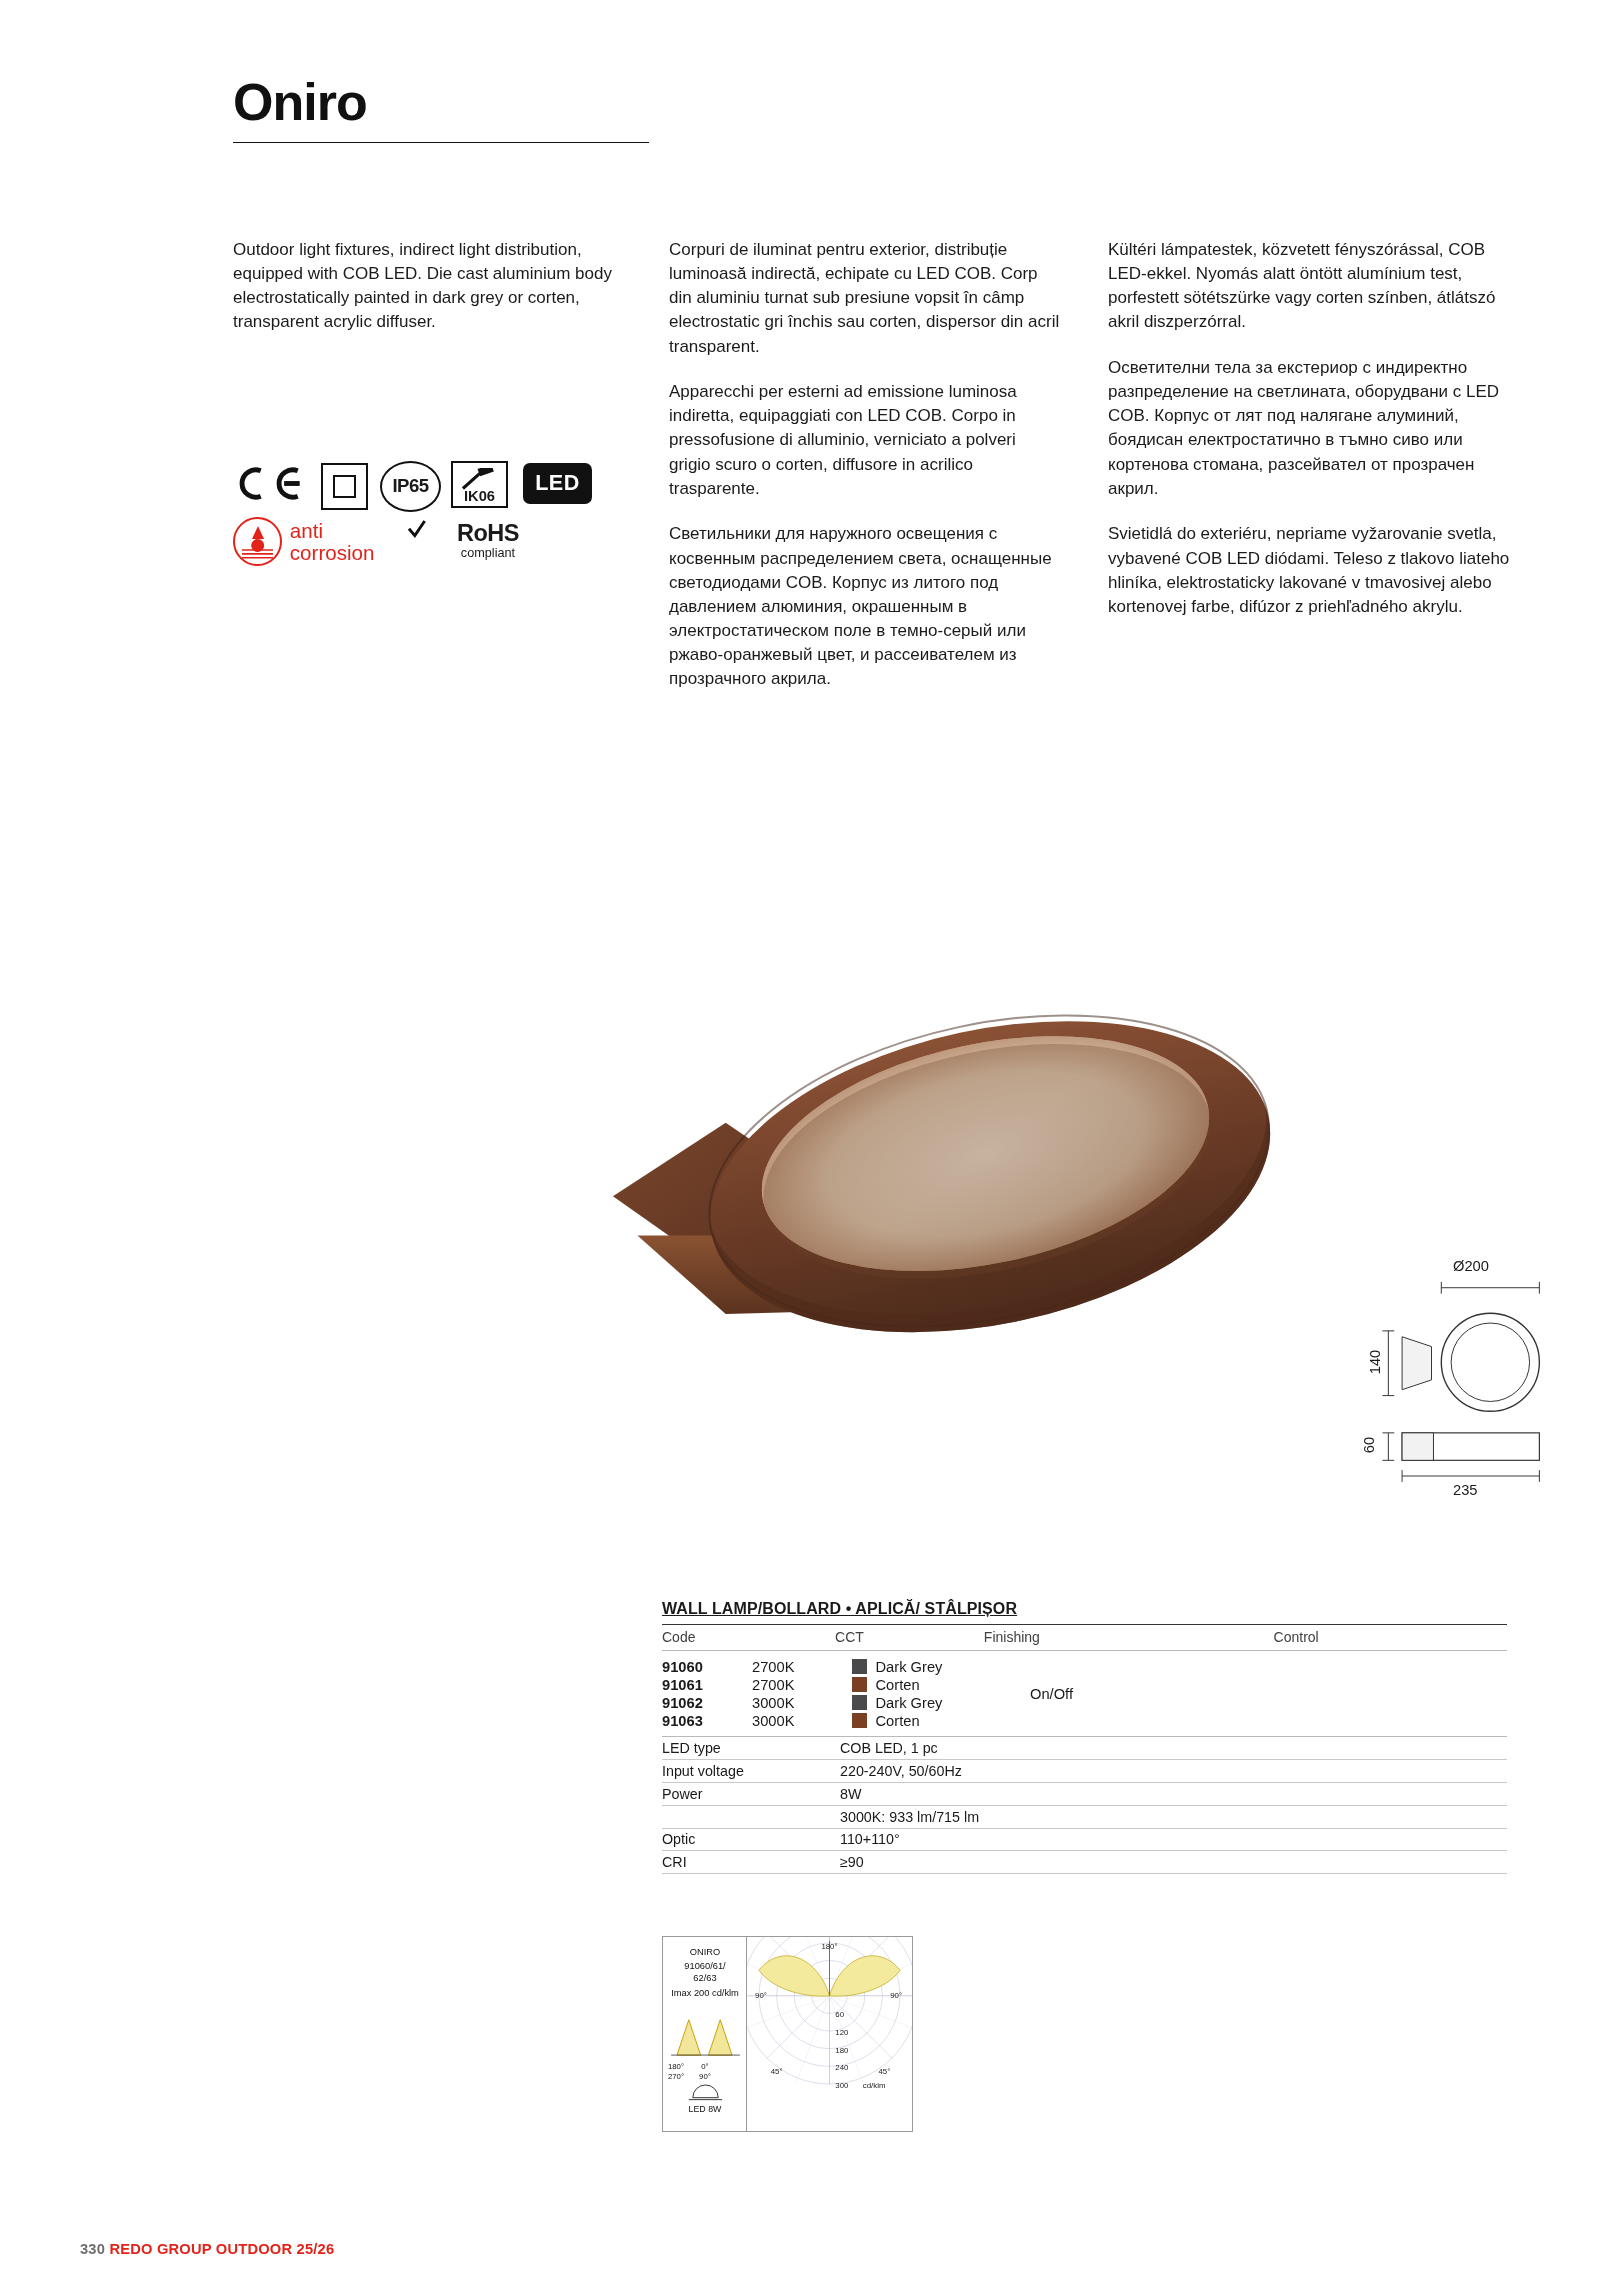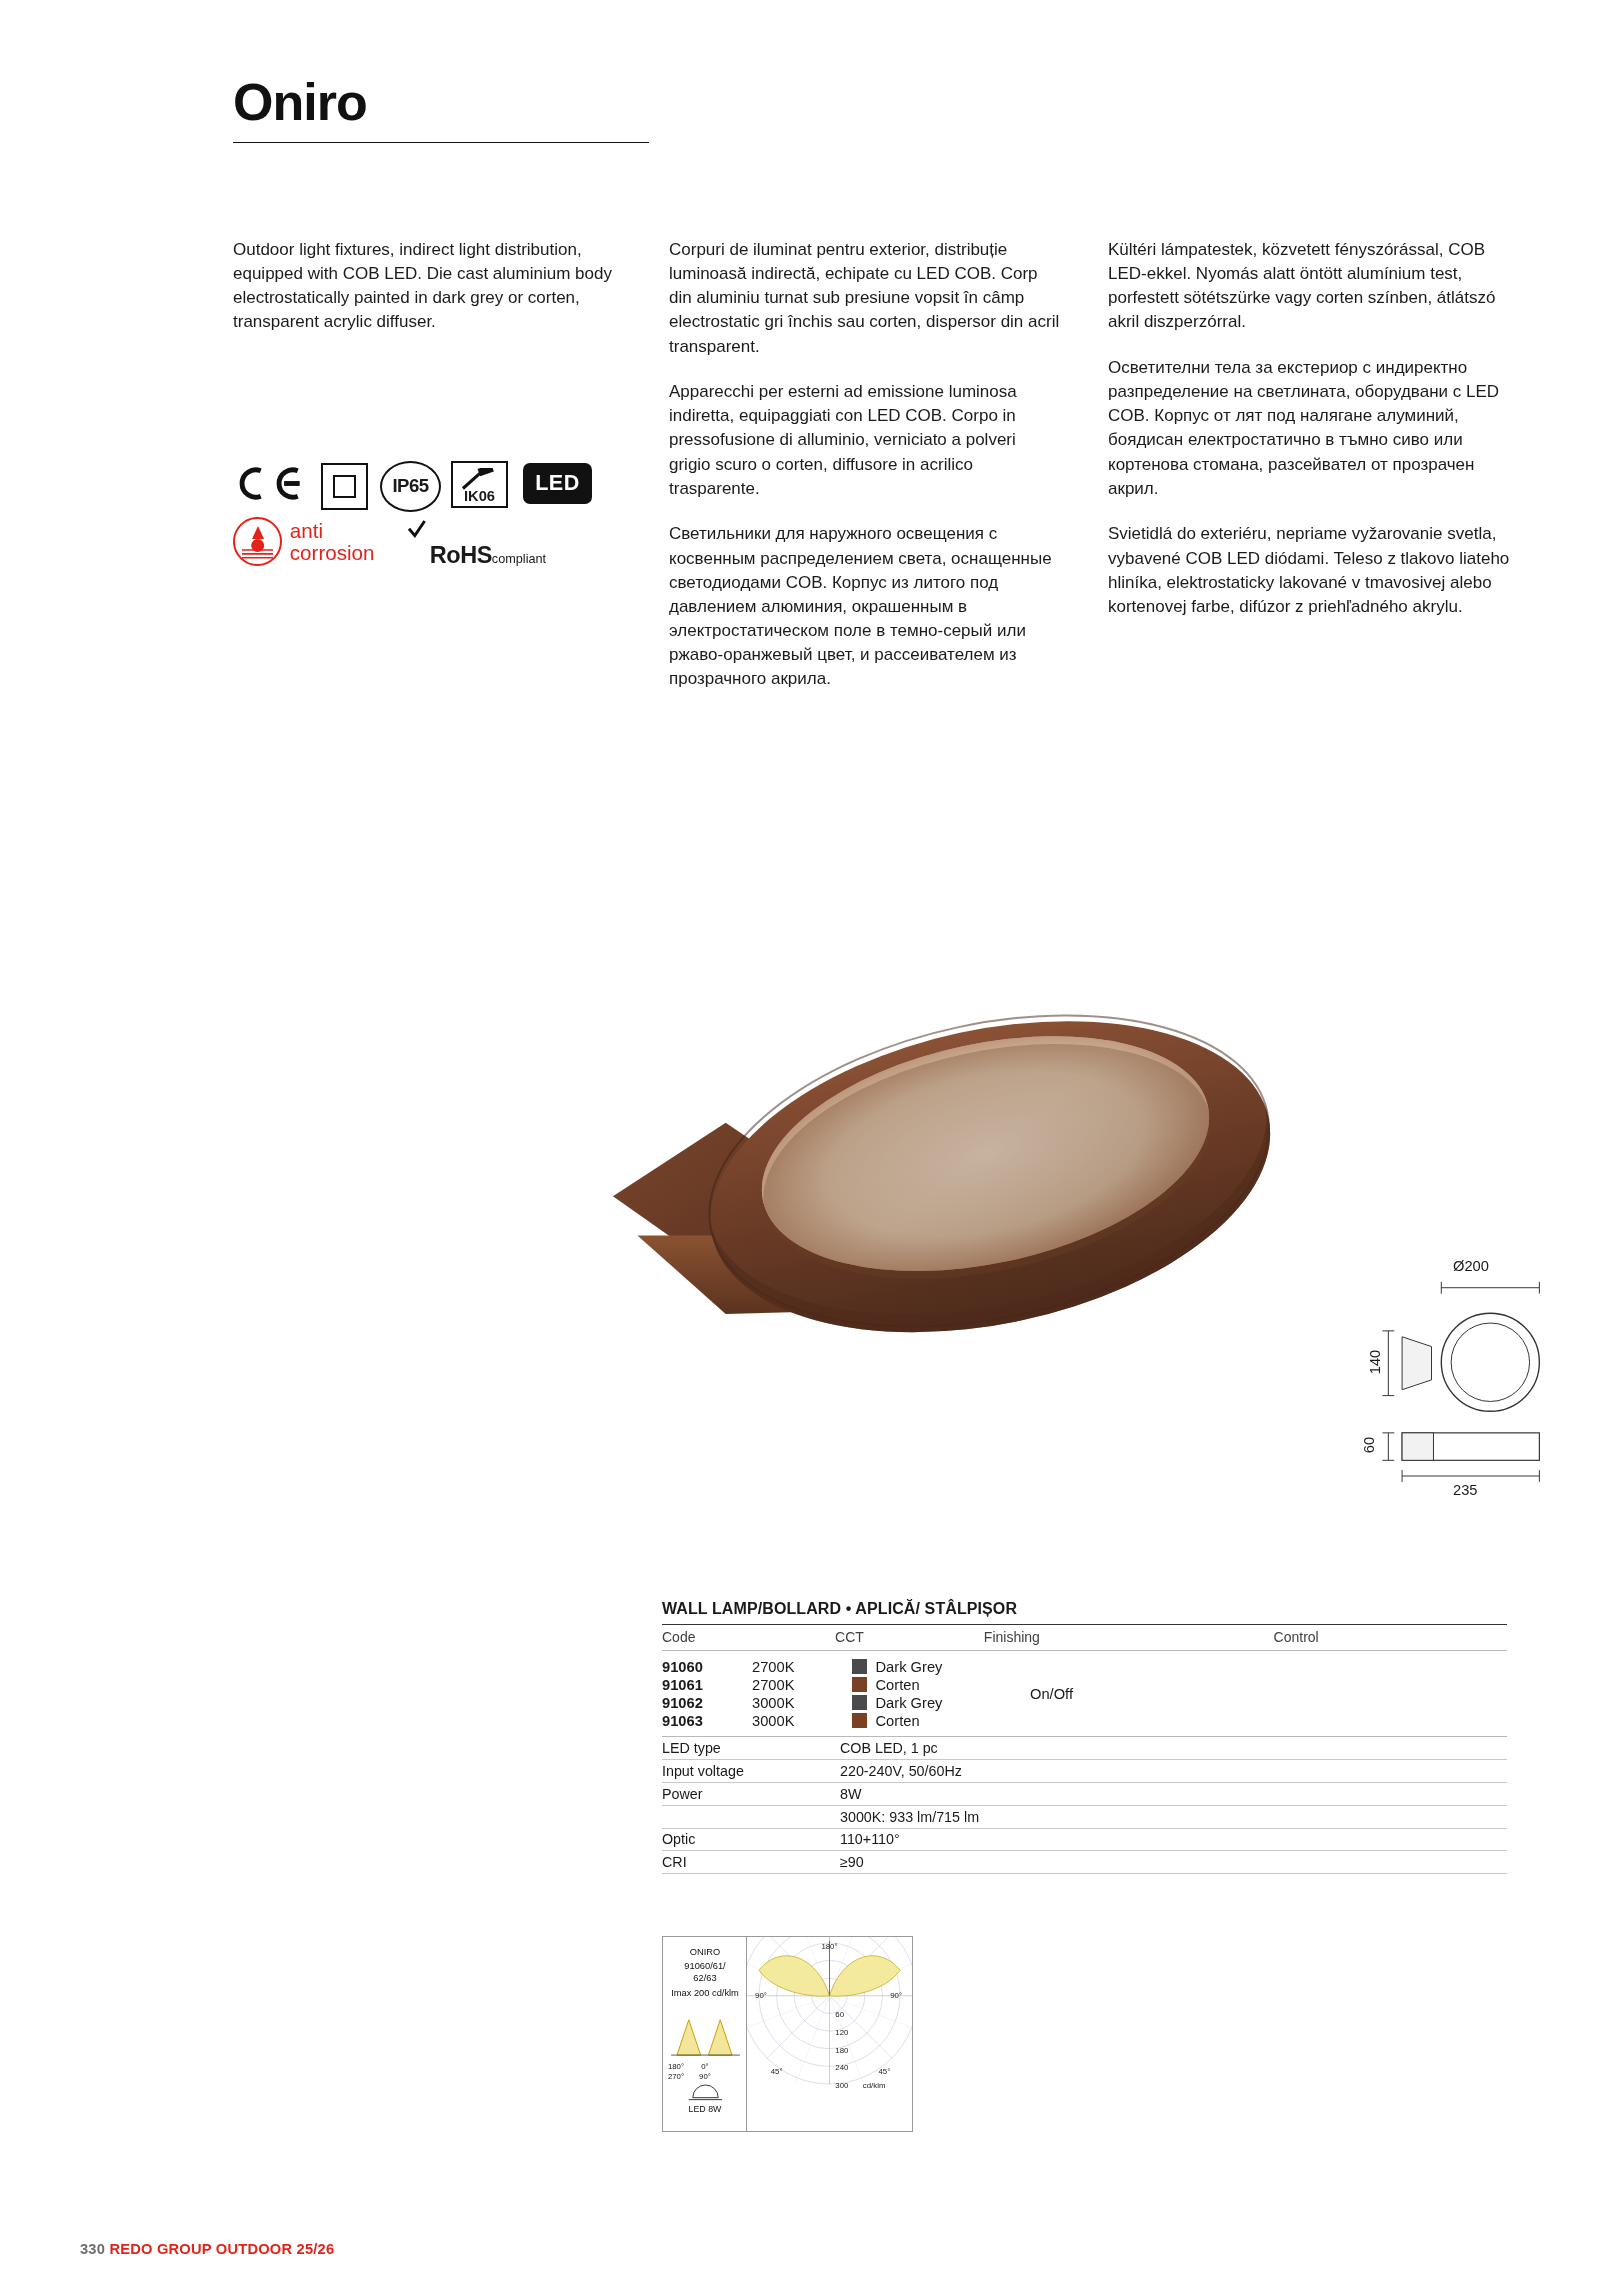--- a/index.html
+++ b/index.html
@@ -148,22 +148,22 @@
     width: 33px; height: 11.8px;
   }
   #cert-anti .anti-text {
     color: #e2231a;
     font-size: 20.6px;
     line-height: 1.05;
   }
   
   #cert-rohs {
     left: 196px; top: 63px; width: 118px; height: 51px;
-    flex-direction: row;
-    align-items: flex-end;
+    flex-direction: column;
+    align-items: center;
   }
   #cert-rohs .rohs-main {
     font-size: 23.5px; font-weight: bold; line-height: 1;
     letter-spacing: -0.5px;
   }
   #cert-rohs .rohs-sub {
     font-size: 12.7px; line-height: 1.1; margin-top: 2px;
   }
   #cert-rohs .rohs-check {
     position: absolute;
@@ -198,20 +198,21 @@
     position: absolute;
     left: 662px;
     top: 1600px;
     width: 845px;
   }
   #spec-title {
     font-size: 16px;
     font-weight: bold;
     letter-spacing: 0.1px;
     margin-bottom: 5.9px;
+    text-decoration: underline;
   }
   .rule-dark { border-top: 1.4px solid #333; }
   .rule-light { border-top: 1px solid #b9b9b9; }
   table.codes {
     width: 100%;
     border-collapse: collapse;
     font-size: 14.7px;
   }
   table.codes th {
     font-weight: normal;

